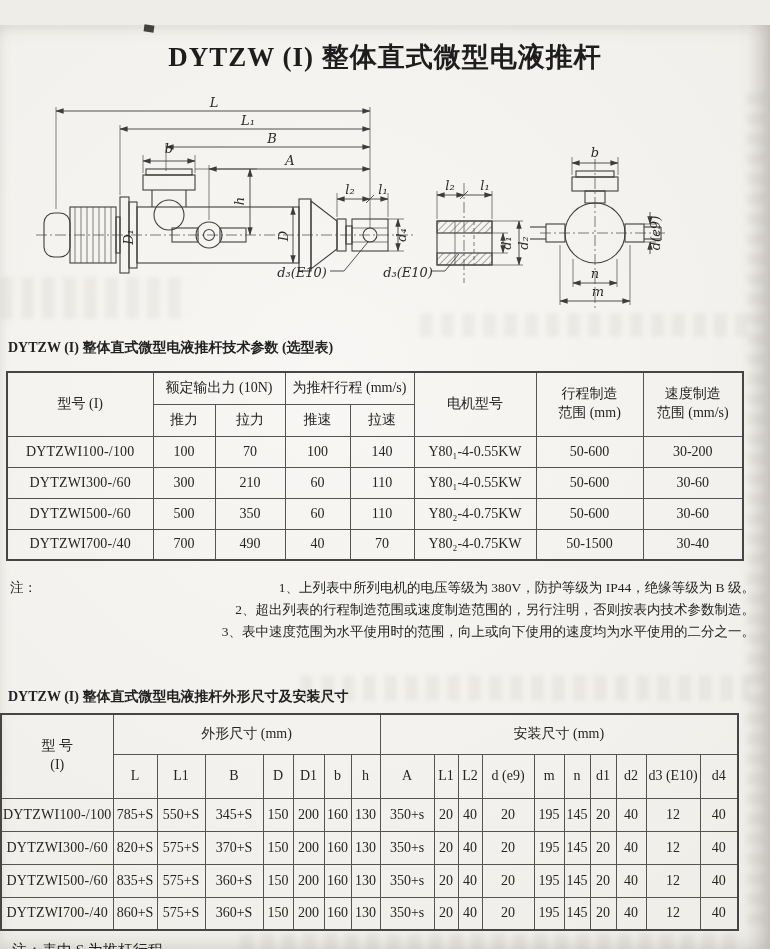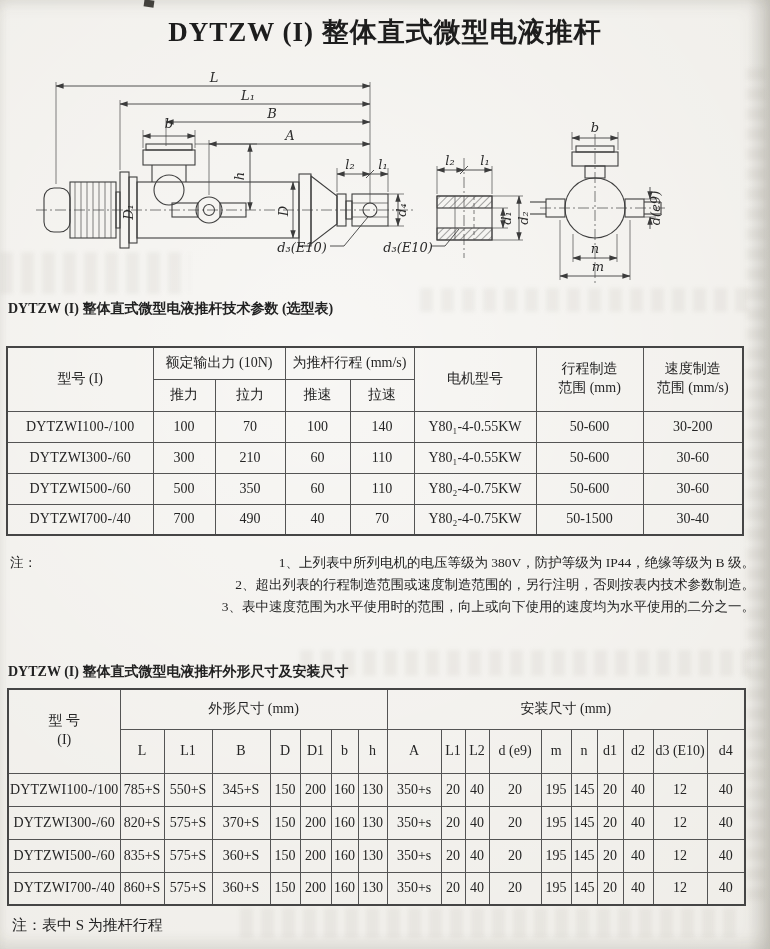--- a/index.html
+++ b/index.html
@@ -8,40 +8,41 @@
     background:#efede8;
     font-family:"Liberation Serif","DejaVu Serif",serif;
     color:#262626;
   }
   .page{
     position:absolute;inset:0;
     background:
       radial-gradient(130% 110% at 42% 38%, rgba(255,255,255,.55), rgba(255,255,255,0) 72%),
       #efede8;
     box-shadow: inset -12px 0 20px rgba(75,70,58,.12), inset 0 -6px 14px rgba(75,70,58,.06), inset 0 4px 8px rgba(75,70,58,.04);
+    margin-top: 25px;
   }
   .title{
     position:absolute;top:14px;left:0;width:770px;text-align:center;
     font-size:27px;font-weight:bold;letter-spacing:1px;color:#1d1d1d;
   }
   .caption{position:absolute;font-size:14px;font-weight:bold;color:#222;}
-  #cap1{left:8px;top:300px;}
+  #cap1{left:8px;top:314px;}
   #cap2{left:8px;top:663px;}
 
   svg.drawing{position:absolute;left:0;top:70px;}
   .part{stroke:#3f3f3f;stroke-width:1.1;fill:none;}
   .thin{stroke:#4a4a4a;stroke-width:.7;fill:none;}
   .dimline{stroke:#3f3f3f;stroke-width:.9;fill:none;}
   .cl{stroke:#5a5a5a;stroke-width:.8;fill:none;stroke-dasharray:11 3 2 3;}
   .dash{stroke:#5a5a5a;stroke-width:.8;fill:none;stroke-dasharray:4 3;}
   text.dim{font:italic 13px "DejaVu Serif",serif;fill:#2a2a2a;text-anchor:middle;}
 
   table{position:absolute;border-collapse:collapse;table-layout:fixed;}
   #t1{left:6px;top:346px;width:738px;border:2px solid #454545;}
-  #t2{left:7px;top:688px;width:616px;border:2px solid #454545;}
+  #t2{left:0;top:688px;width:616px;border:2px solid #454545;}
   th,td{
     border:1px solid #545454;text-align:center;vertical-align:middle;
     font-weight:normal;padding:0 1px;font-size:14px;color:#252525;
     overflow:hidden;
   }
   .preline{white-space:pre-line;line-height:1.35;}
   #t1 tr.h1{height:32px}#t1 tr.h2{height:32px}#t1 tbody tr{height:31px}
   #t2 tr.h1{height:40px}#t2 tr.h2{height:44px}#t2 tbody tr{height:33px}
   #t2 td{font-size:14px}
   td.model{font-size:14px;letter-spacing:.2px;font-family:Liberation Serif, serif;}

